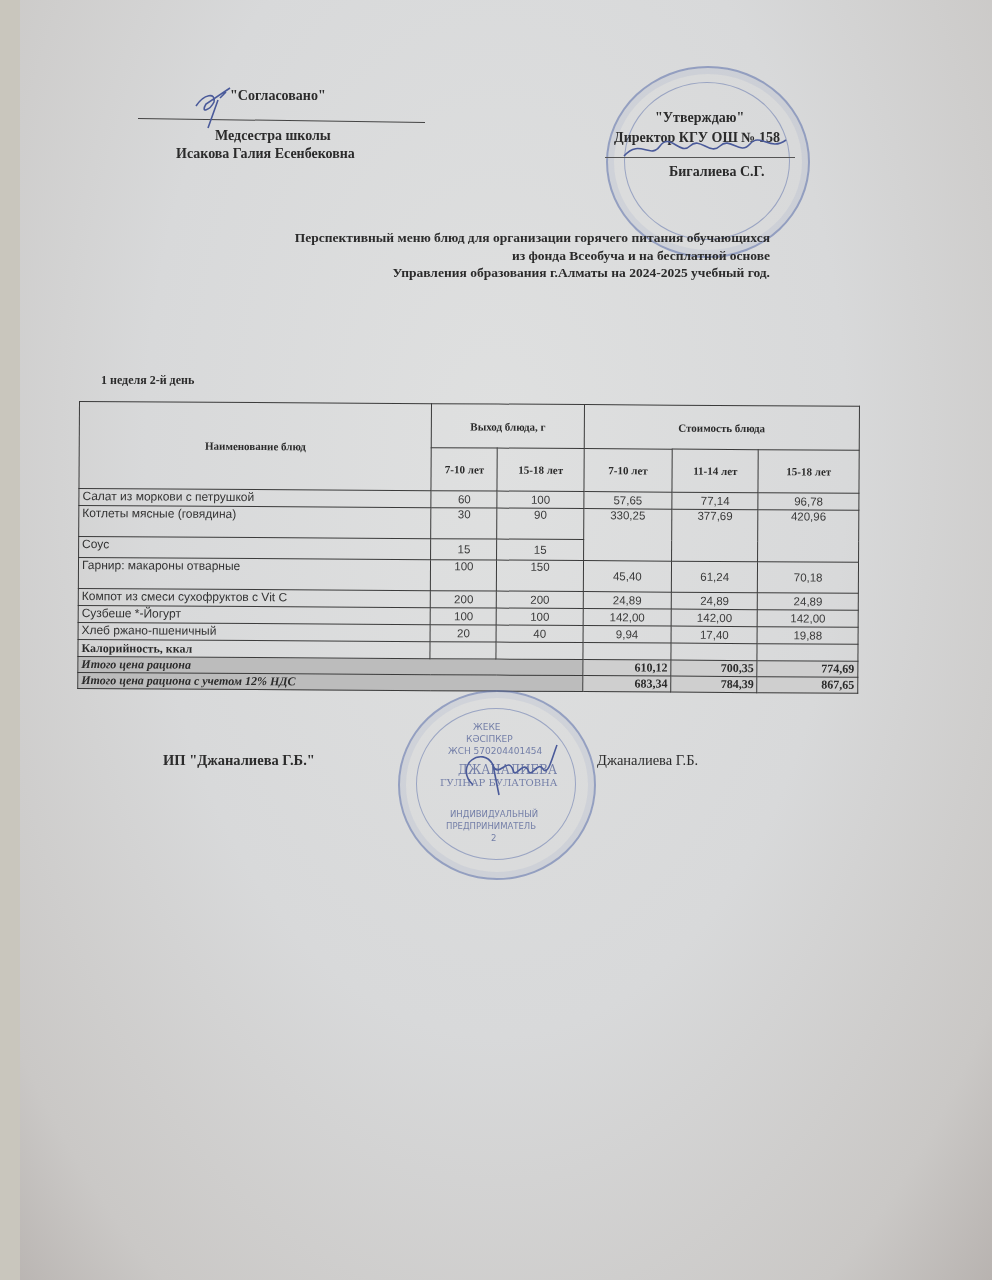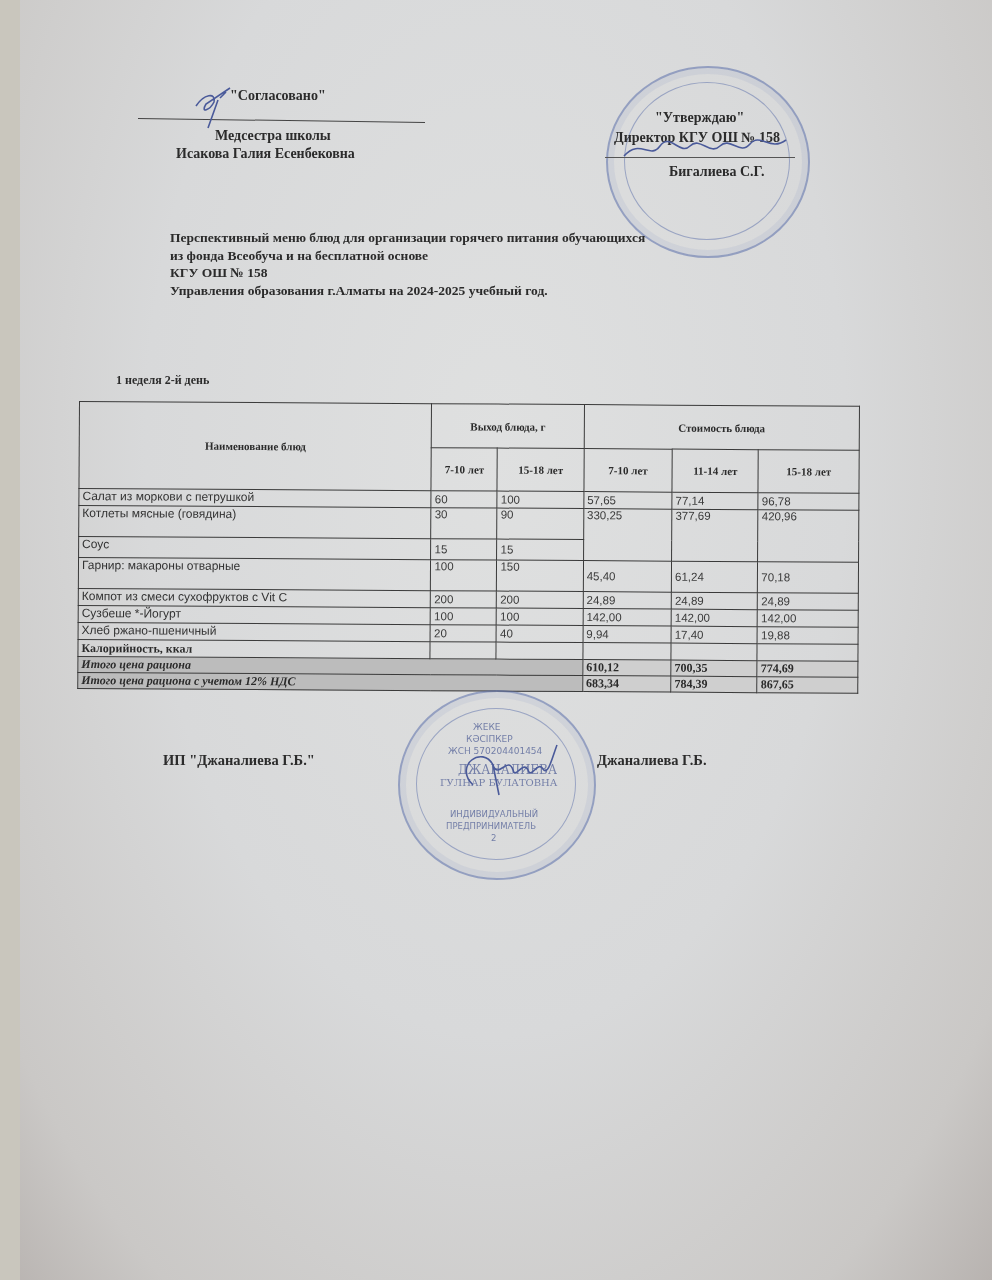--- a/index.html
+++ b/index.html
@@ -33,47 +33,47 @@
 
     .stamp-round {
       position:absolute; border:2px solid rgba(90,110,170,0.55); border-radius:50%;
       box-shadow: inset 0 0 0 6px rgba(120,140,190,0.12);
     }
     .stamp-inner { position:absolute; border:1.5px solid rgba(90,110,170,0.5); border-radius:50%; }
 
     .signature { position:absolute; stroke:#4a5a9a; fill:none; stroke-width:1.6; }
 
     
-    .heading { position:absolute; left:170px; top:229px; width:600px; text-align:left; font-weight:bold; font-size:13.5px; line-height:17.5px; }
+    .heading { position:absolute; left:170px; top:229px; width:600px; text-align:right; font-weight:bold; font-size:13.5px; line-height:17.5px; }
     .heading div { white-space:nowrap; }
 
-    .week-label { left:101px; top:373px; font-size:12px; font-weight:bold;margin-left:15px; }
+    .week-label { left:101px; top:373px; font-size:12px; font-weight:bold; }
 
     
     table.menu {
       position:absolute; left:79px; top:401px; width:781px;
       border-collapse:collapse; font-size:12px; transform: rotate(0.35deg); transform-origin: 0 0;
     }
     table.menu td, table.menu th { border:1px solid #3a3a3a; padding:0 3px; }
     table.menu th { font-weight:bold; font-family:"Liberation Serif", serif; font-size:11px; }
     .h-name { width:340px; height:86px; }
     .h-group { height:41px; }
     .h-sub { height:40px; }
-    .c-num { font-family:"Liberation Sans", sans-serif; font-size:11.5px; color:#3a3a3a; }
+    .c-num { text-align:center; font-family:"Liberation Sans", sans-serif; font-size:11.5px; color:#3a3a3a; }
     .c-name { font-family:"Liberation Sans", sans-serif; font-size:12px; color:#333; vertical-align:top; }
     .row-std td { height:16px; }
     .row-tall td { height:30px; }
     .row-sauce td { height:20px; }
     .bold-row td { font-weight:bold; font-family:"Liberation Serif", serif; }
     .total-row td { background:#bcbcbc; height:14px; font-weight:bold; font-style:italic; font-family:"Liberation Serif", serif; font-size:12px; }
-    .total-row td.val { font-style:normal; background:#cfcfcf; }
+    .total-row td.val { text-align:right; font-style:normal; background:#cfcfcf; }
 
     
     .ip-left { left:163px; top:752px; font-size:14.5px; font-weight:bold; }
-    .ip-right { left:597px; top:752px; font-size:14.5px; font-weight:bold; }
+    .ip-right { left:597px; top:752px; font-size:14.5px; font-weight:normal; }
 
     .stamp-ip { left:398px; top:690px; width:198px; height:190px; }
     .stamp-text { position:absolute; font-family:"DejaVu Sans", sans-serif; color:rgba(80,95,150,0.75); font-size:9px; text-align:right; white-space:nowrap;margin-top:7px; }
   </style>
 </head>
 <body>
 
 <div class="page">
   <div class="left-edge"></div>
 
@@ -95,21 +95,20 @@
     <div class="line"></div>
     <span class="name">Бигалиева С.Г.</span>
     <svg class="signature" style="left:20px;top:24px;" width="170" height="30" viewBox="0 0 170 30">
       <path d="M4 22 C 20 4, 30 26, 40 12 S 60 22, 70 12 S 90 22, 100 12 S 120 22, 130 10 S 150 18, 166 6"></path>
     </svg>
   </div>
 
   <div class="heading">
     <div>Перспективный меню блюд для организации горячего питания обучающихся</div>
     <div>из фонда Всеобуча и на бесплатной основе</div>
-    <div>КГУ ОШ № 158</div>
     <div>Управления образования г.Алматы на 2024-2025 учебный год.</div>
   </div>
 
   <div class="abs week-label">1 неделя 2-й день</div>
 
   <table class="menu">
     <tbody>
         <tr>
       <th class="h-name" rowspan="2">Наименование блюд</th>
       <th class="h-group" colspan="2">Выход блюда, г</th>

